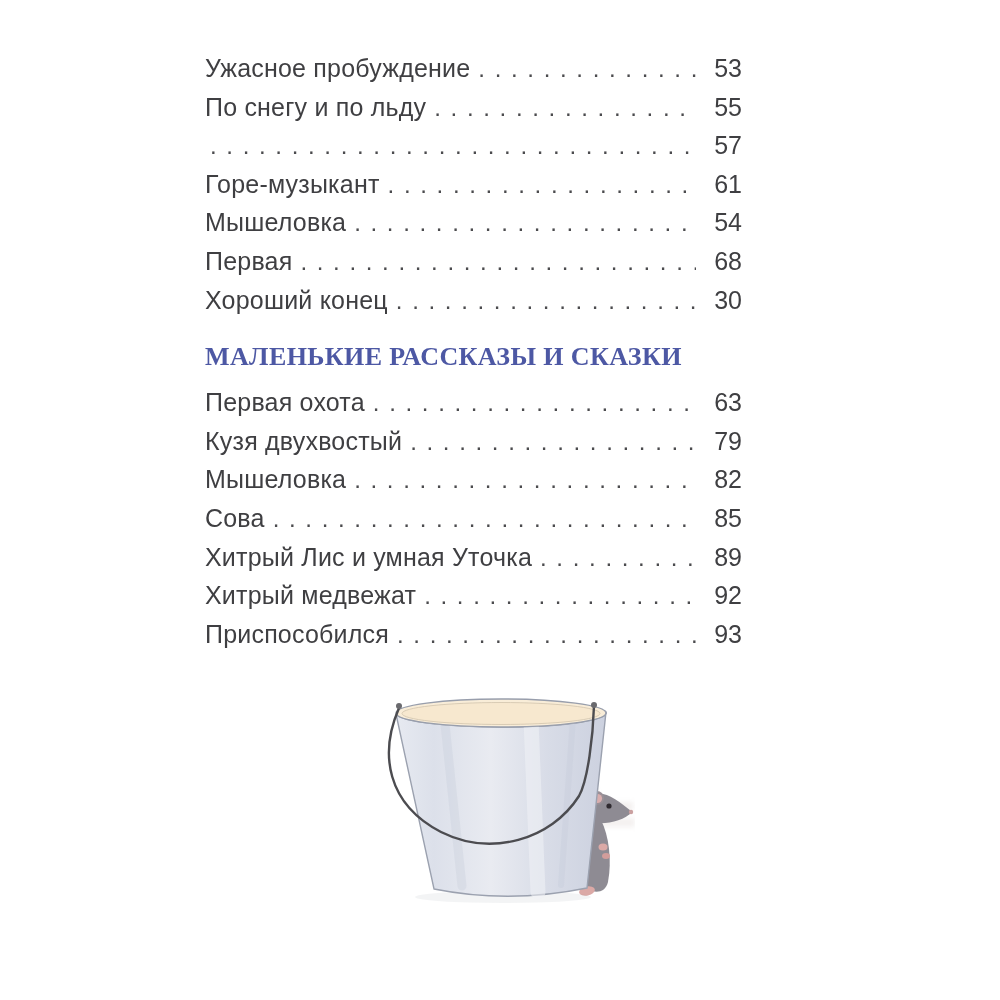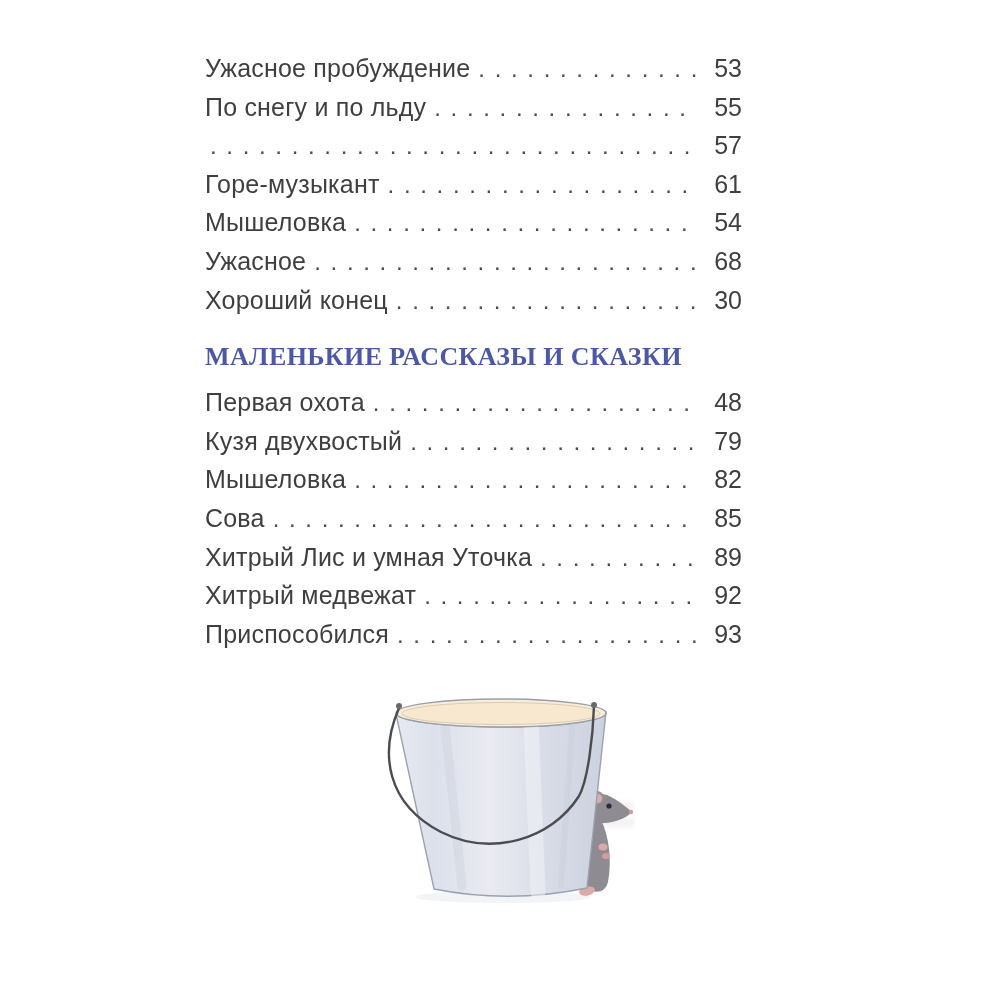--- a/index.html
+++ b/index.html
@@ -95,36 +95,36 @@
       <span class="toc-title">Горе-музыкант</span>
       <span class="leader">. . . . . . . . . . . . . . . . . . . . . . . . . . . . . . . . . . . . . . . . . . . . . . . . . . . . . . . . . . . . </span>
       <span class="page-num">61</span>
     </div>
     <div class="toc-row">
       <span class="toc-title">Мышеловка</span>
       <span class="leader">. . . . . . . . . . . . . . . . . . . . . . . . . . . . . . . . . . . . . . . . . . . . . . . . . . . . . . . . . . . . </span>
       <span class="page-num">54</span>
     </div>
     <div class="toc-row">
-      <span class="toc-title">Ужасное</span>
+      <span class="toc-title">Первая</span>
       <span class="leader">. . . . . . . . . . . . . . . . . . . . . . . . . . . . . . . . . . . . . . . . . . . . . . . . . . . . . . . . . . . . </span>
       <span class="page-num">68</span>
     </div>
     <div class="toc-row">
       <span class="toc-title">Хороший конец</span>
       <span class="leader">. . . . . . . . . . . . . . . . . . . . . . . . . . . . . . . . . . . . . . . . . . . . . . . . . . . . . . . . . . . . </span>
       <span class="page-num">30</span>
     </div>
 
     <div class="section-heading">МАЛЕНЬКИЕ РАССКАЗЫ И СКАЗКИ</div>
 
     <div class="toc-row">
       <span class="toc-title">Первая охота</span>
       <span class="leader">. . . . . . . . . . . . . . . . . . . . . . . . . . . . . . . . . . . . . . . . . . . . . . . . . . . . . . . . . . . . </span>
-      <span class="page-num">48</span>
+      <span class="page-num">63</span>
     </div>
     <div class="toc-row">
       <span class="toc-title">Кузя двухвостый</span>
       <span class="leader">. . . . . . . . . . . . . . . . . . . . . . . . . . . . . . . . . . . . . . . . . . . . . . . . . . . . . . . . . . . . </span>
       <span class="page-num">79</span>
     </div>
     <div class="toc-row">
       <span class="toc-title">Мышеловка</span>
       <span class="leader">. . . . . . . . . . . . . . . . . . . . . . . . . . . . . . . . . . . . . . . . . . . . . . . . . . . . . . . . . . . . </span>
       <span class="page-num">82</span>

